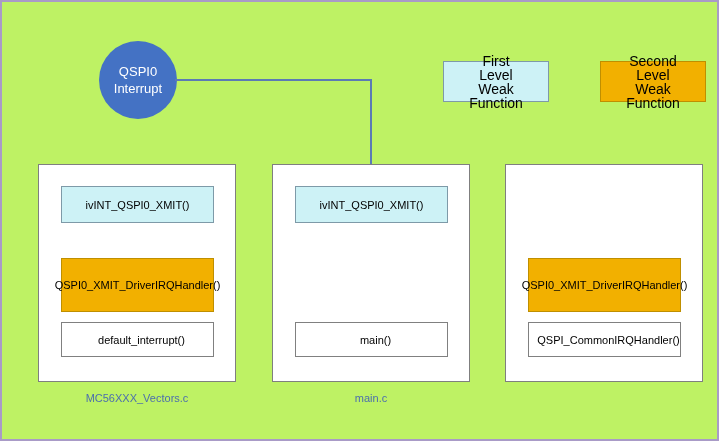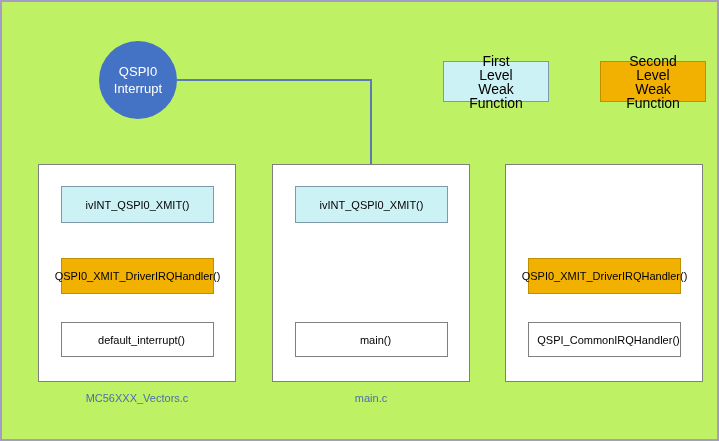--- a/index.html
+++ b/index.html
@@ -121,21 +121,21 @@
   }
   .fn.second {
     background: var(--second-level-fill);
     border: 1px solid var(--second-level-border);
   }
   .fn.plain {
     background: #ffffff;
     border: 1px solid var(--plain-border);
   }
   .row-top    { top: 21px; }
-  .row-mid    { top: 93px; height: 36px; }
+  .row-mid    { top: 93px; height: 54px; }
   .row-bottom { top: 157px; height: 35px; padding-left: 8px; }
 
   
   .file-label {
     position: absolute;
     top: 390px;
     width: 198px;
     text-align: center;
     font-size: 11px;
     color: var(--file-label);

